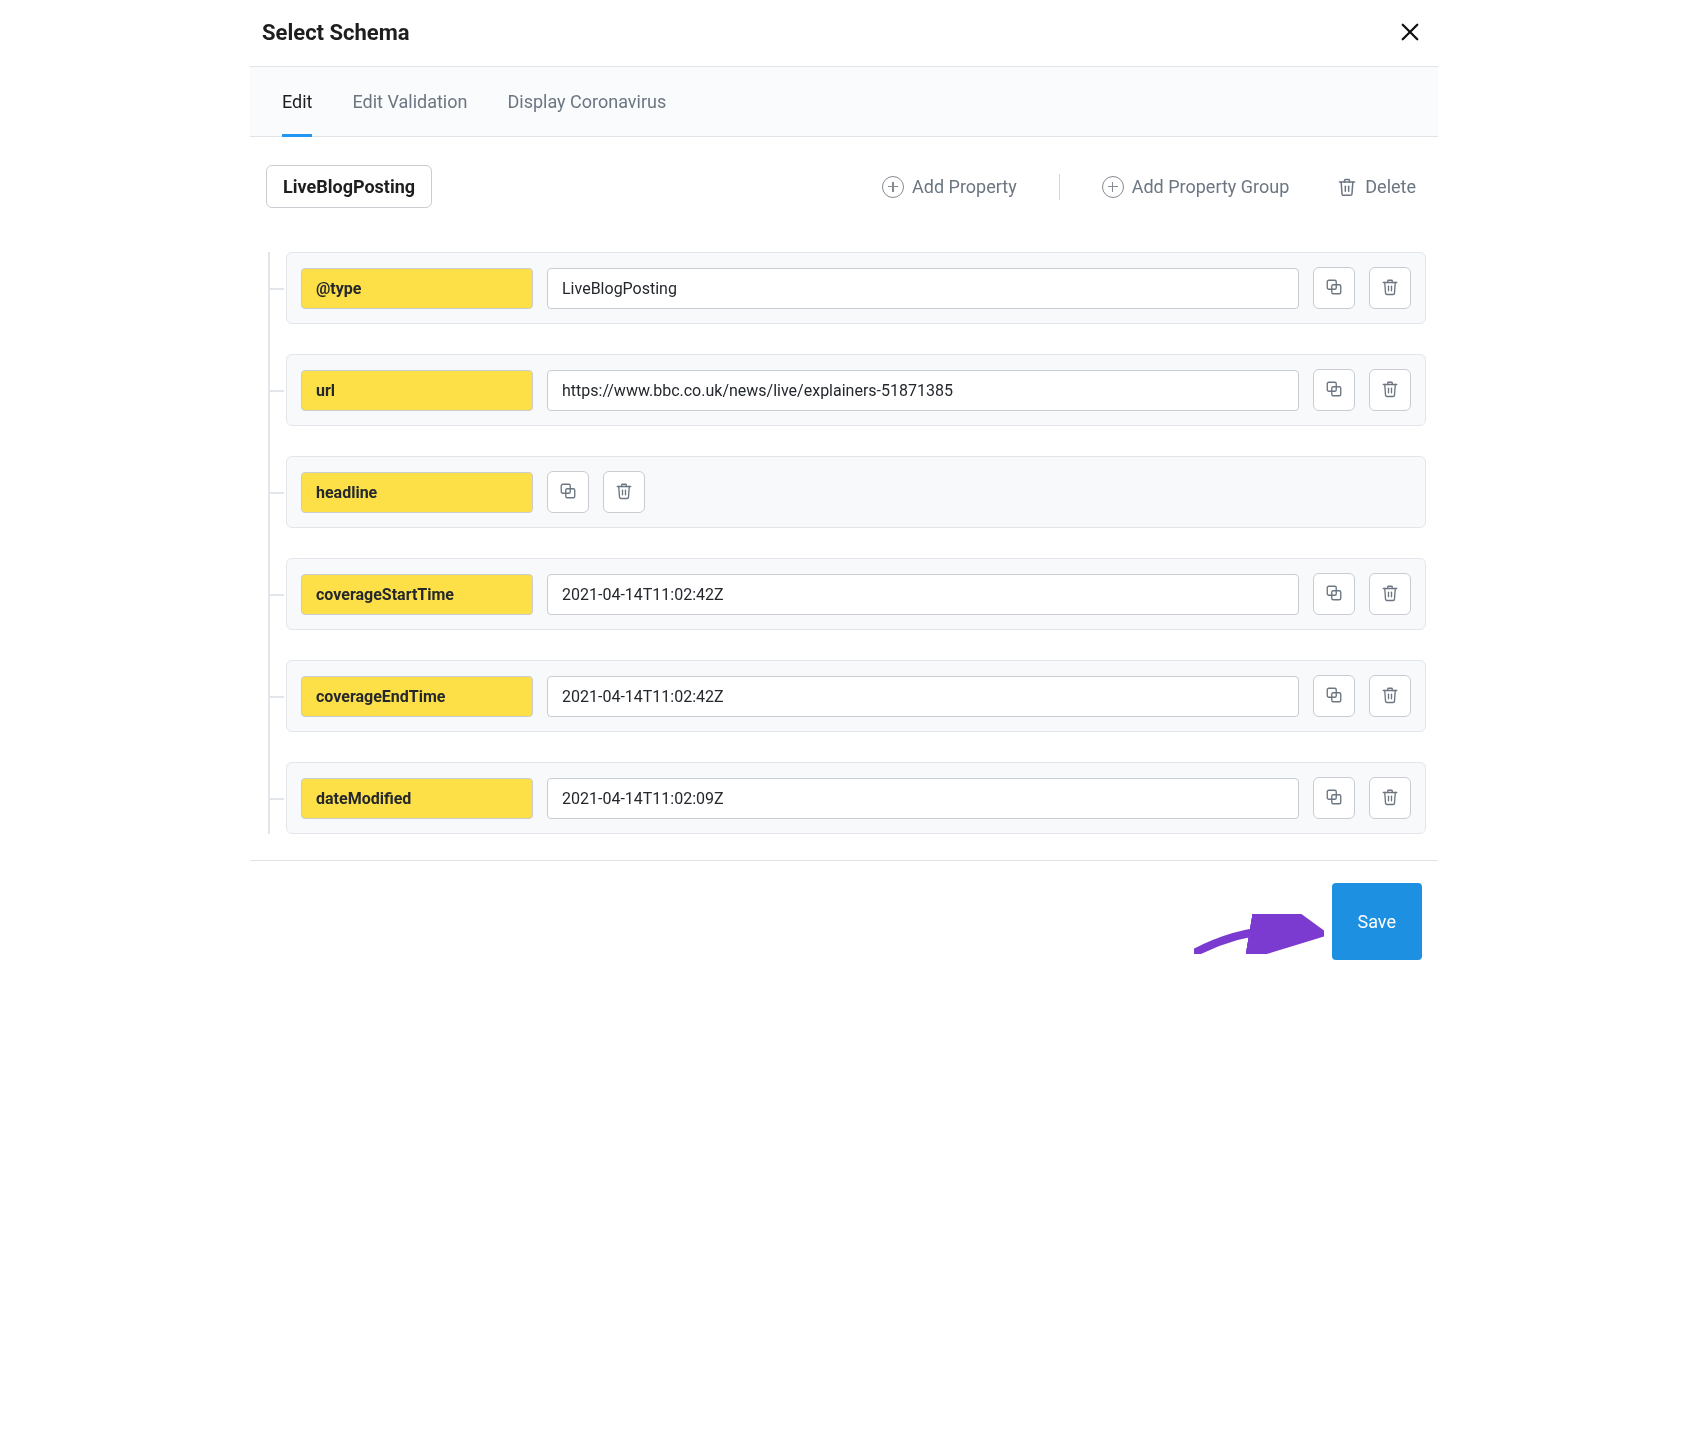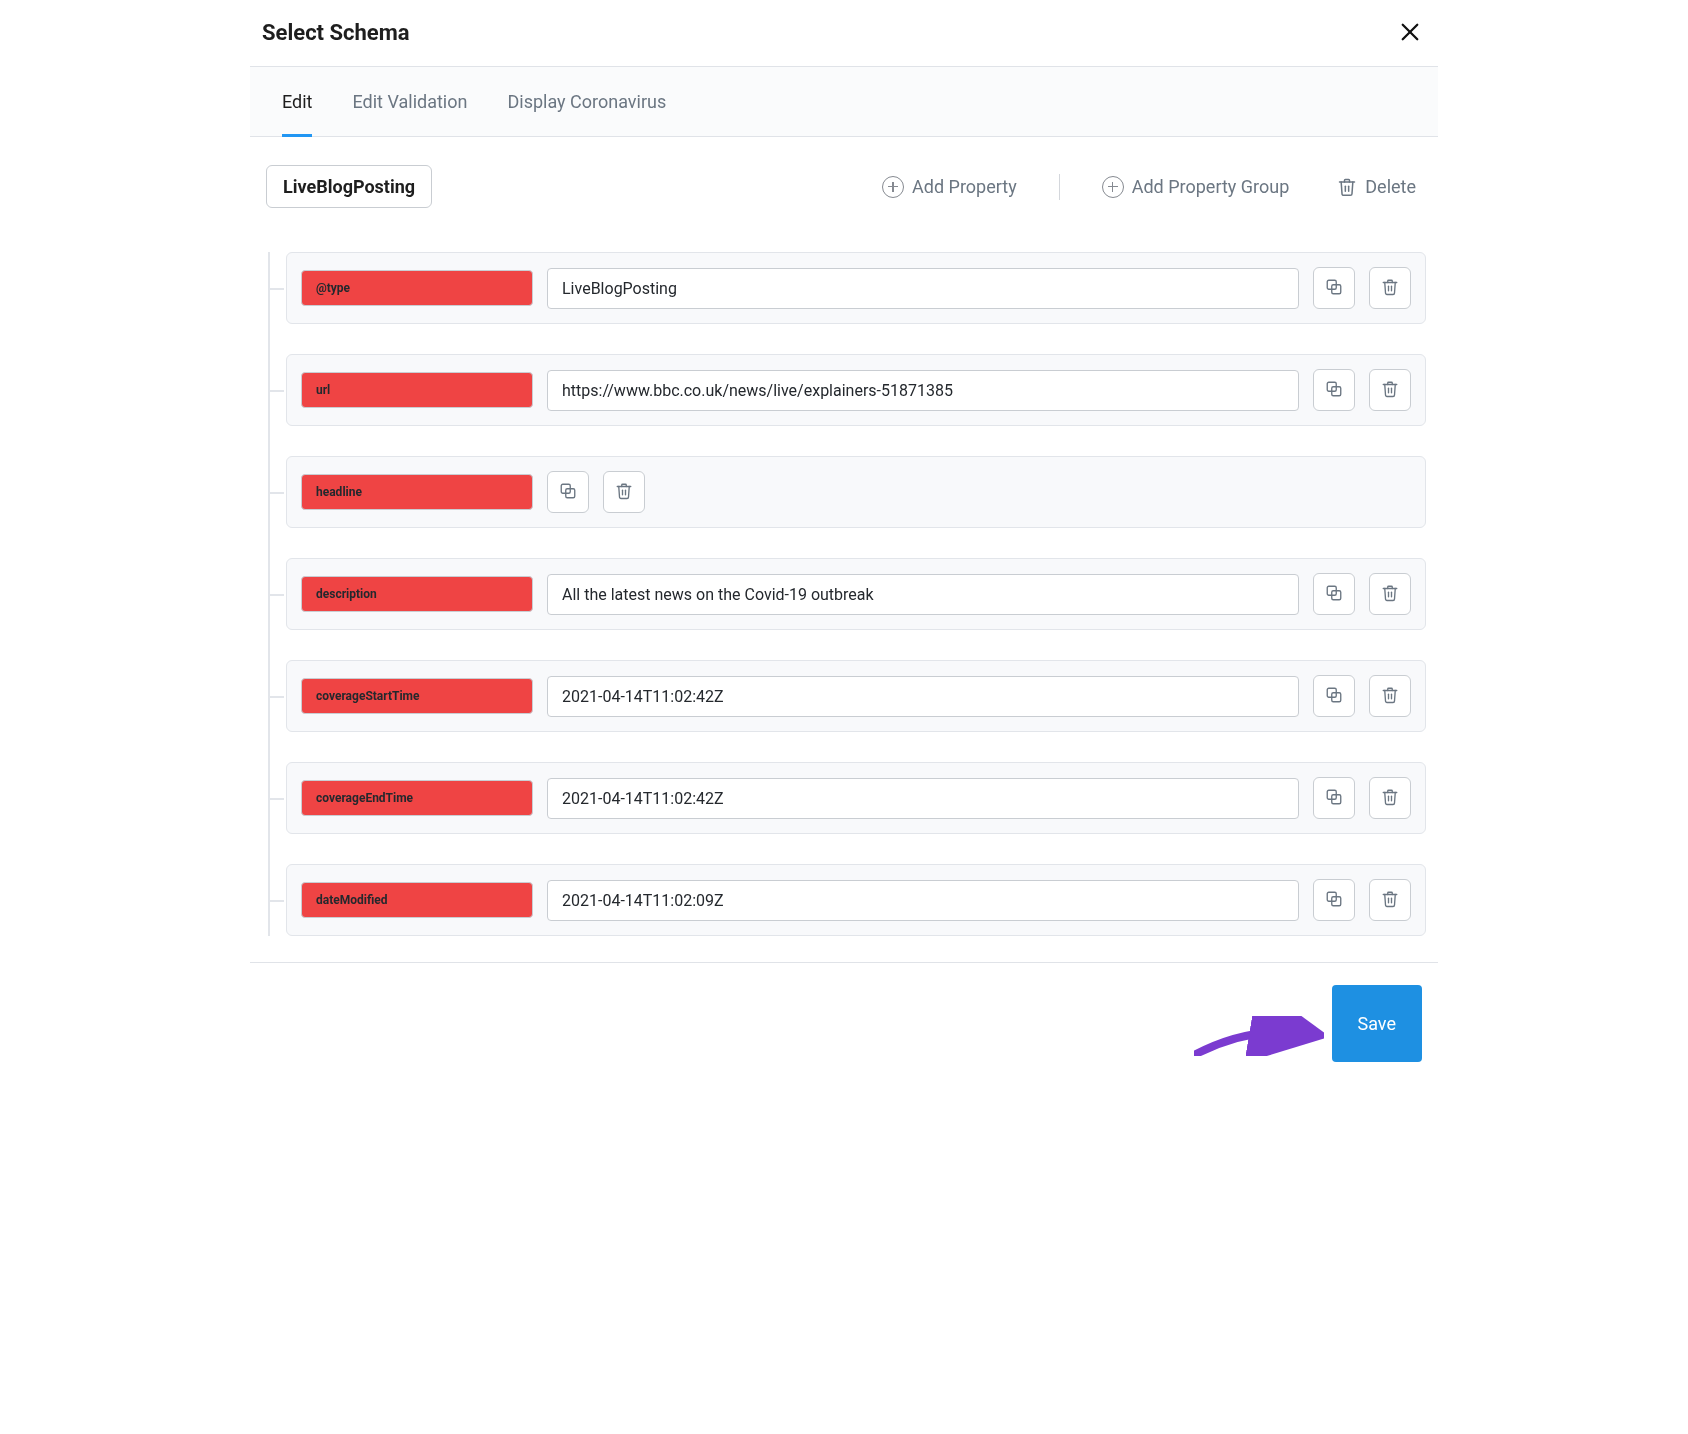--- a/index.html
+++ b/index.html
@@ -135,24 +135,24 @@
     display: flex;
     align-items: center;
     gap: 14px;
   }
   .keybox {
     width: 232px;
     flex: 0 0 232px;
     padding: 10px 14px;
     border: 1px solid #c9cdd2;
     border-radius: 4px;
-    font-size: 12px;
+    font-size: 16px;
     font-weight: 700;
     color: #24282d;
-    background: #ef4444;
+    background: #fde047;
   }
   .valuebox {
     flex: 1;
     padding: 10px 14px;
     border: 1px solid #c9cdd2;
     border-radius: 4px;
     font-size: 16px;
     color: #24282d;
     background: #fff;
     font-family: inherit;
@@ -298,41 +298,20 @@
                   <path d="M19 6l-1 14a2 2 0 0 1-2 2H8a2 2 0 0 1-2-2L5 6"></path>
                   <path d="M10 11v6"></path>
                   <path d="M14 11v6"></path>
                   <path d="M9 6V4a1 1 0 0 1 1-1h4a1 1 0 0 1 1 1v2"></path>
                 </svg></span>
             </button>
           </div>
         </div>
         <div class="row">
           <div class="card">
-            <div class="keybox">description</div>
-            <input class="valuebox" type="text" value="All the latest news on the Covid-19 outbreak" style="">
-            <button class="iconbtn">
-              <span><svg width="18" height="18" viewBox="0 0 24 24" fill="none" stroke="#6b7682" stroke-width="1.8" stroke-linecap="round" stroke-linejoin="round">
-                  <rect x="9" y="9" width="12" height="12" rx="2"></rect>
-                  <rect x="3" y="3" width="12" height="12" rx="2"></rect>
-                </svg></span>
-            </button>
-            <button class="iconbtn">
-              <span><svg width="18" height="18" viewBox="0 0 24 24" fill="none" stroke="#6b7682" stroke-width="1.8" stroke-linecap="round" stroke-linejoin="round">
-                  <polyline points="3 6 5 6 21 6"></polyline>
-                  <path d="M19 6l-1 14a2 2 0 0 1-2 2H8a2 2 0 0 1-2-2L5 6"></path>
-                  <path d="M10 11v6"></path>
-                  <path d="M14 11v6"></path>
-                  <path d="M9 6V4a1 1 0 0 1 1-1h4a1 1 0 0 1 1 1v2"></path>
-                </svg></span>
-            </button>
-          </div>
-        </div>
-        <div class="row">
-          <div class="card">
             <div class="keybox">coverageStartTime</div>
             <input class="valuebox" type="text" value="2021-04-14T11:02:42Z" style="">
             <button class="iconbtn">
               <span><svg width="18" height="18" viewBox="0 0 24 24" fill="none" stroke="#6b7682" stroke-width="1.8" stroke-linecap="round" stroke-linejoin="round">
                   <rect x="9" y="9" width="12" height="12" rx="2"></rect>
                   <rect x="3" y="3" width="12" height="12" rx="2"></rect>
                 </svg></span>
             </button>
             <button class="iconbtn">
               <span><svg width="18" height="18" viewBox="0 0 24 24" fill="none" stroke="#6b7682" stroke-width="1.8" stroke-linecap="round" stroke-linejoin="round">

